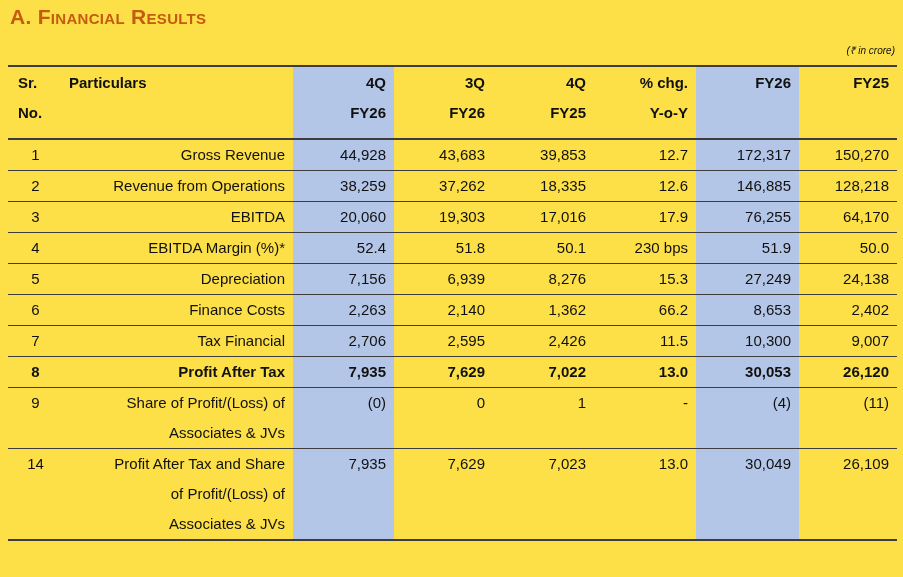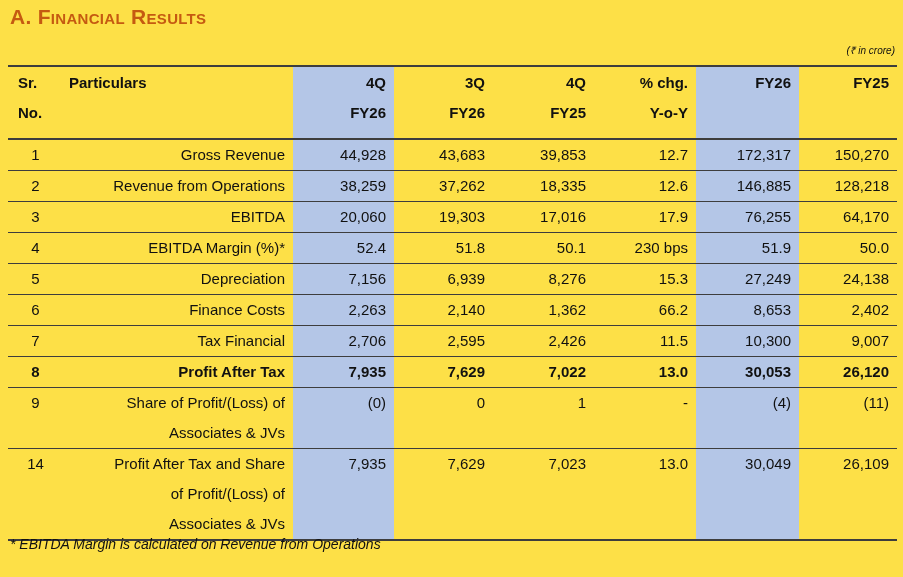--- a/index.html
+++ b/index.html
@@ -238,15 +238,14 @@
           <td class="num hl">7,935</td>
           <td class="num">7,629</td>
           <td class="num">7,023</td>
           <td class="num">13.0</td>
           <td class="num hl">30,049</td>
           <td class="num">26,109</td>
         </tr>
       </tbody>
   </table>
 
-  <div class="footnote">* EBITDA Margin is calculated on Revenue from Operations</div>
 
 </div>
 
 </body></html>

